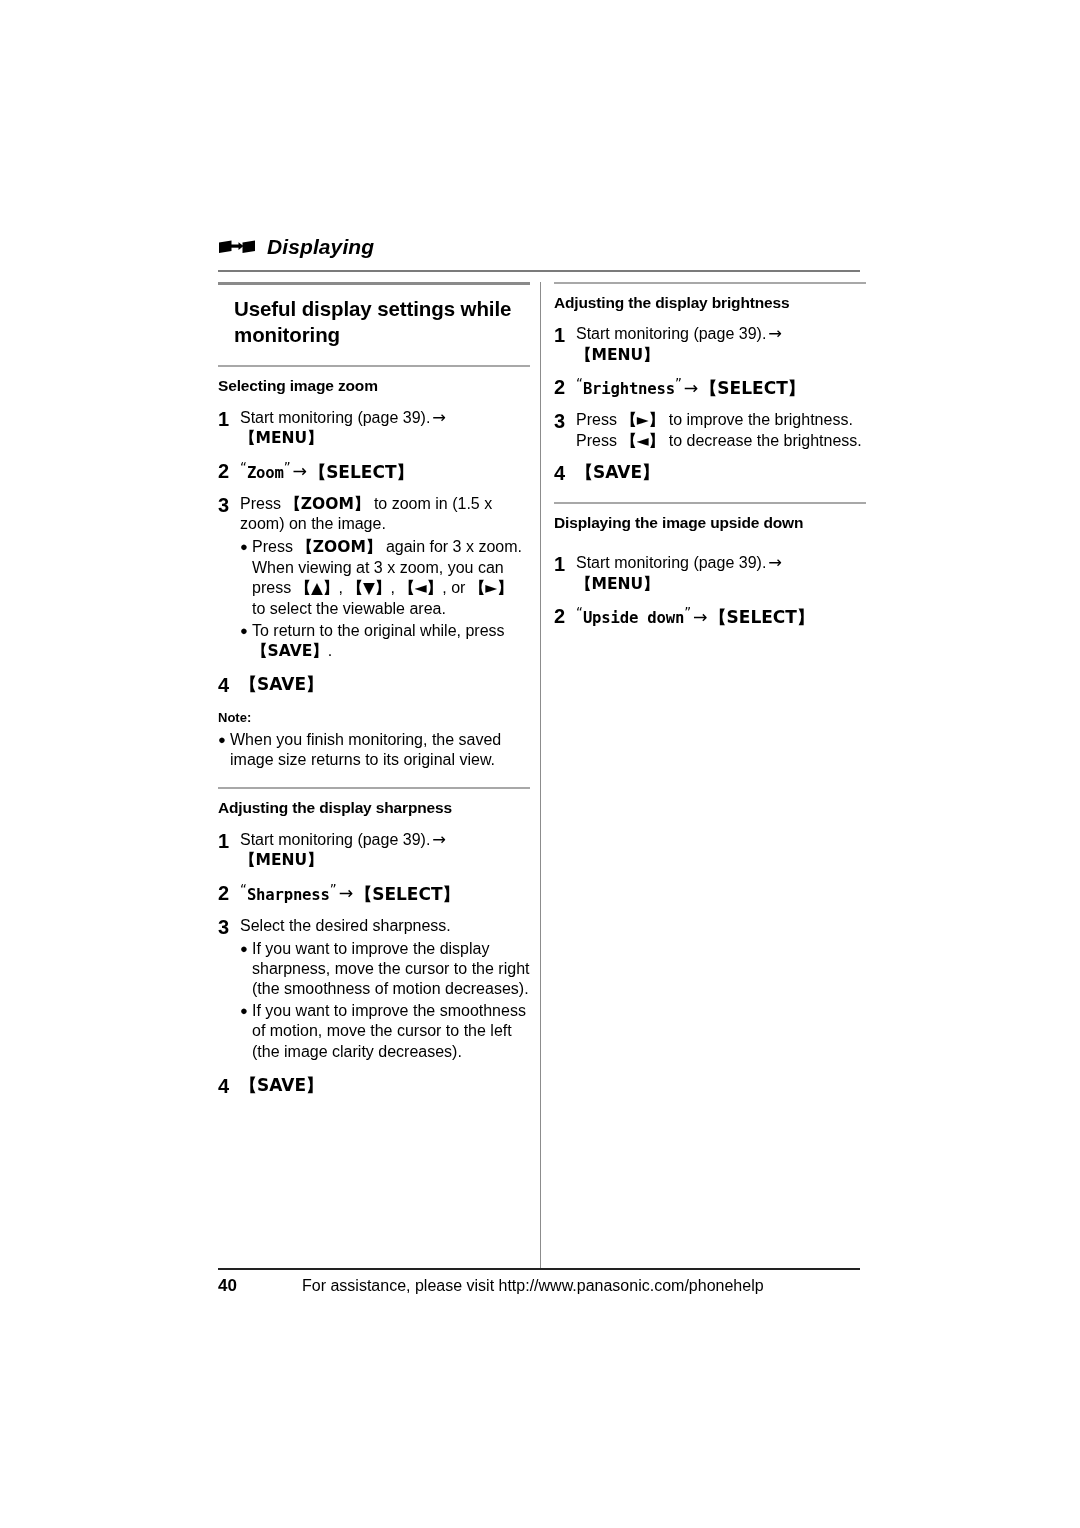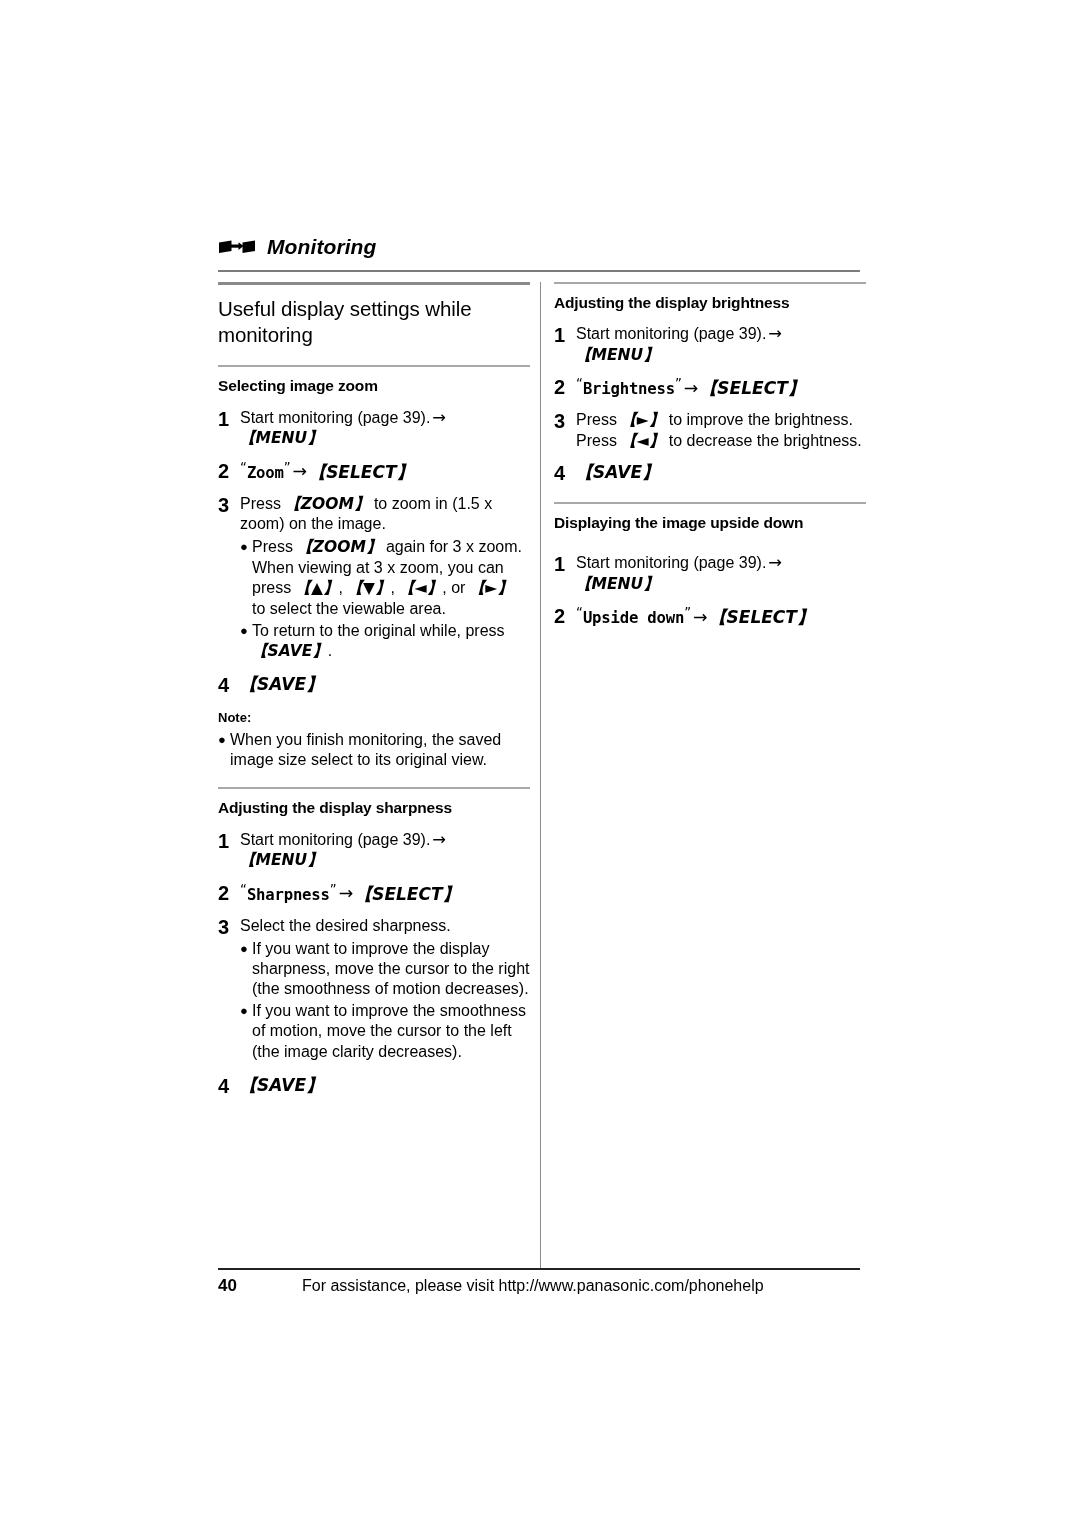--- a/index.html
+++ b/index.html
@@ -85,23 +85,23 @@
   .rule-thin {
     height: 2px;
     background: #a8a8a8;
     margin: 17px 0 9px 0;
   }
   .rule-thin.tight { margin-top: 0; }
 
   
   h1.sec-title {
     font-size: 20.5px;
-    font-weight: normal;
+    font-weight: bold;
     line-height: 1.28;
-    margin: 0 0 2px 0;
+    margin: 0 0 2px 16px;
     letter-spacing: -0.1px;
   }
   h2.sub-title {
     font-size: 15.5px;
     font-weight: bold;
     line-height: 1.3;
     margin: 0 0 11px 0;
     letter-spacing: -0.15px;
   }
   h2.sub-title.nogap { margin-bottom: 20px; }
@@ -153,21 +153,20 @@
 
   .para {
     font-size: 16px;
     line-height: 1.27;
     margin: 0 0 12px 0;
   }
   .brk {
     font-weight: bold;
     font-family: "DejaVu Sans", sans-serif;
     font-size: 0.97em;
-    font-style: italic;
   }
   .menuitem {
     font-family: "DejaVu Sans Mono", monospace;
     font-weight: bold;
     font-size: 0.92em;
     letter-spacing: -0.2px;
   }
   .qm {
     font-family: "DejaVu Sans", sans-serif;
     font-size: 0.78em;
@@ -219,21 +218,21 @@
 <div class="page">
 
   <div class="runhead">
     <div class="runhead-inner">
       <svg class="runhead-icon" viewBox="0 0 40 20">
         <polygon points="1,4.5 13.5,2.5 13.5,13 1,15" fill="#000"></polygon>
         <polygon points="24.5,4.5 37,2.5 37,13 24.5,15" fill="#000"></polygon>
         <rect x="13" y="6.5" width="9" height="3.2" fill="#000"></rect>
         <polygon points="20.5,4.2 25.5,8.1 20.5,12" fill="#000"></polygon>
       </svg>
-      <div class="runhead-title">Monitoring</div>
+      <div class="runhead-title">Displaying</div>
     </div>
   </div>
   <div class="runhead-rule"></div>
 
   <div class="col-divider"></div>
 
   <div class="col col-left">
 
     <div class="rule-thick"></div>
     <h1 class="sec-title">Useful display settings while monitoring</h1>
@@ -277,21 +276,21 @@
       <div class="step-num">4</div>
       <div class="step-body bigstep">
         <span class="brk">【SAVE】</span>
       </div>
     </div>
 
     <div class="note-label">Note:</div>
     <div class="bullets bullets-note">
       <div class="bullet">
         <span class="dot">●</span>
-        <span class="btext">When you finish monitoring, the saved image size select to its original view.</span>
+        <span class="btext">When you finish monitoring, the saved image size returns to its original view.</span>
       </div>
     </div>
 
     <div class="rule-thin"></div>
     <h2 class="sub-title">Adjusting the display sharpness</h2>
 
     <div class="step">
       <div class="step-num">1</div>
       <div class="step-body">
         <span>Start monitoring (page 39).</span><span class="to">→</span><br>

